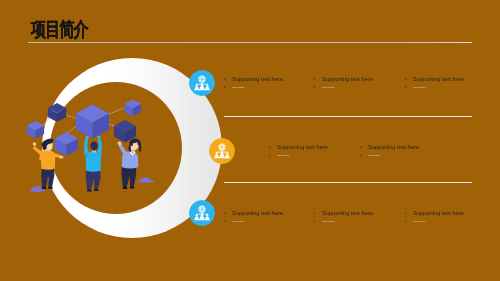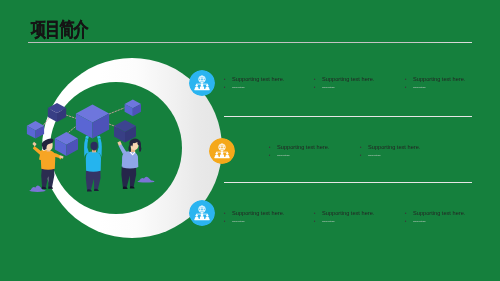--- a/index.html
+++ b/index.html
@@ -1,18 +1,18 @@
 <!DOCTYPE html>
 <html><head>
 <meta charset="utf-8">
 <style>
   html,body{margin:0;padding:0;background:#fff;}
   body{width:500px;height:281px;font-family:"Liberation Sans",sans-serif;overflow:hidden;
        -webkit-font-smoothing:antialiased;}
-  .slide{position:relative;width:500px;height:281px;background:#15803d;overflow:hidden;}
+  .slide{position:relative;width:500px;height:281px;background:#a16207;overflow:hidden;}
 
   
   .title{position:absolute;left:30.5px;top:19px;font-size:17.5px;font-weight:bold;color:#151515;
          line-height:19px;letter-spacing:-0.9px;transform:scale(0.855,1.12);transform-origin:left top;-webkit-text-stroke:0.35px #151515;}
   .title-rule{position:absolute;left:28px;top:42px;width:444px;height:1px;
               background:linear-gradient(90deg,#bdbdbd 0%,#c4c4c4 85%,#dedede 100%);}
 
   
   .ring-wrap{position:absolute;left:0;top:0;width:500px;height:281px;}
 

